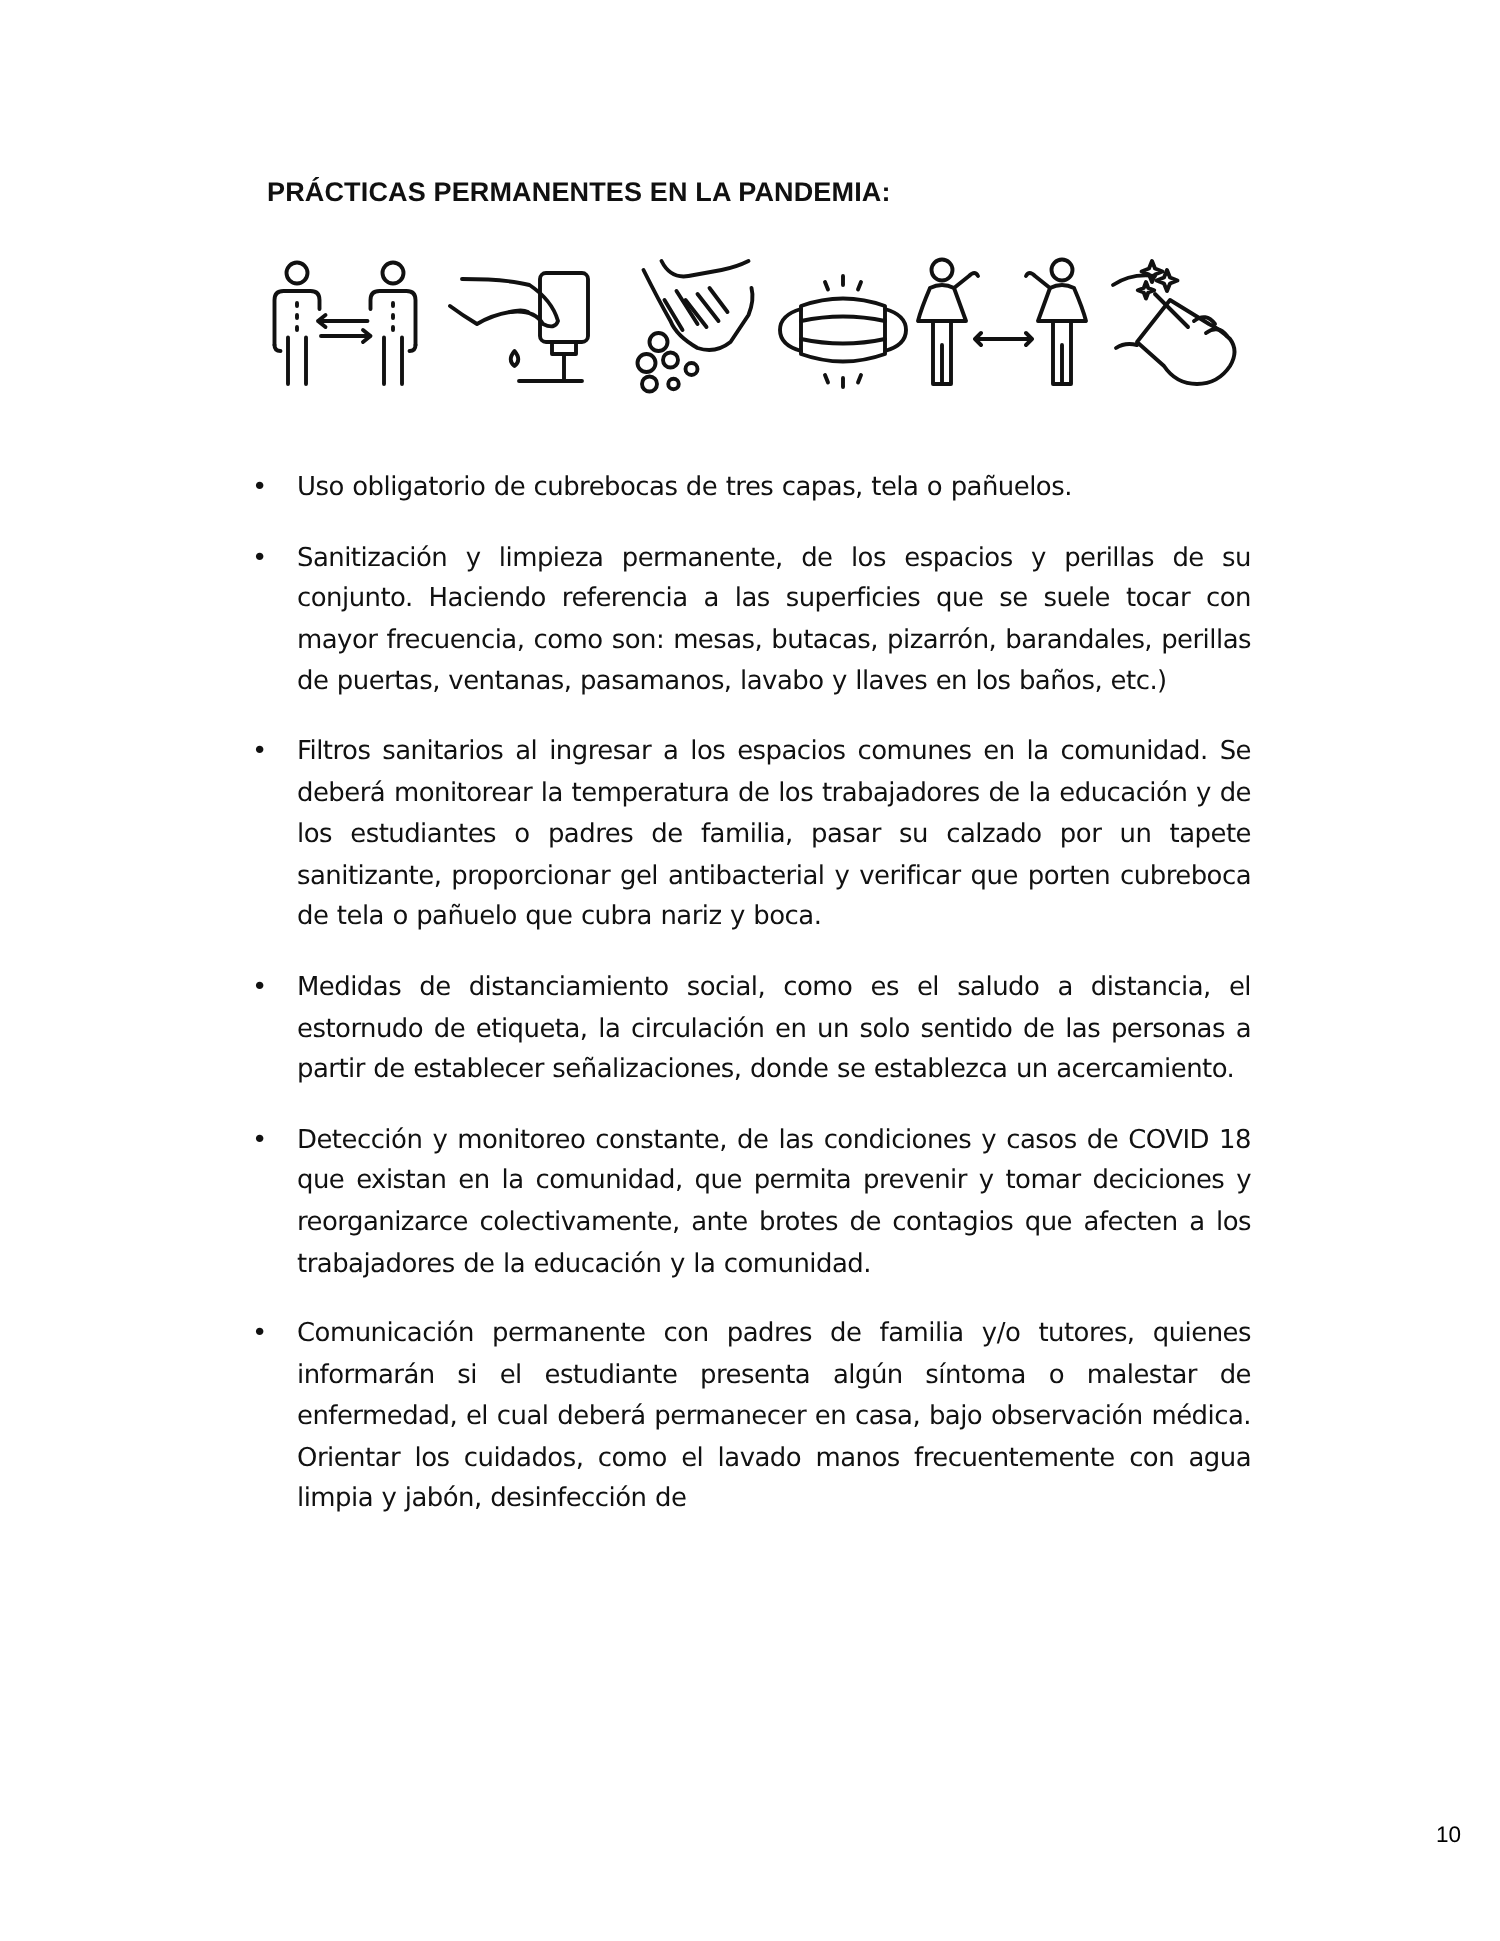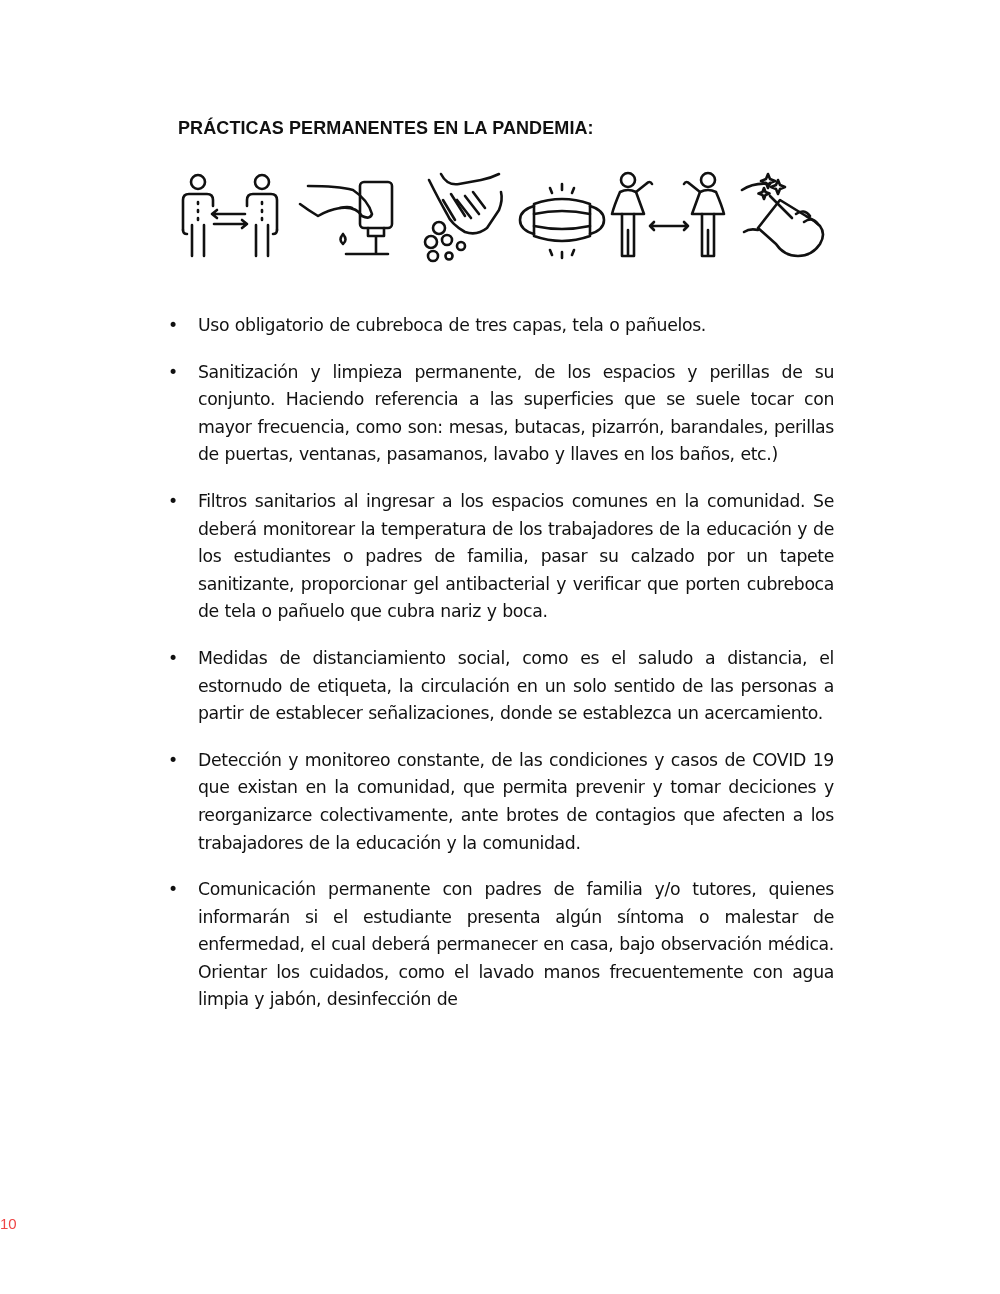--- a/index.html
+++ b/index.html
@@ -16,22 +16,22 @@
     .icons svg * { fill: none; stroke: #111; stroke-width: 2.6; stroke-linecap: round; stroke-linejoin: round; }
     ul.list {
       position: absolute; left: 168px; top: 312px; width: 666px;
       margin: 0; padding: 0; list-style: none;
       font-family: "DejaVu Sans", sans-serif; font-size: 17.3px; line-height: 27.6px;
       letter-spacing: -0.35px; word-spacing: 0.5px;
     }
     ul.list li { position: relative; padding-left: 30px; margin-bottom: 19px; text-align: justify; }
     ul.list li .bullet { position: absolute; left: 0; top: 0; }
     .page-number {
-      position: absolute; left: 0; width: 974px; top: 1215px; text-align: left;
-      font-family: "Liberation Sans", sans-serif; font-size: 15px; color: #ef4444;
+      position: absolute; left: 0; width: 974px; top: 1215px; text-align: right;
+      font-family: "Liberation Sans", sans-serif; font-size: 15px; color: #000000;
     }
   </style>
 </head>
 <body>
 
 <div class="heading">PRÁCTICAS PERMANENTES EN LA PANDEMIA:</div>
 
 <div class="icons">
 
   <svg style="left:0" width="105" height="90" viewBox="0 0 105 90">
@@ -94,21 +94,21 @@
     <path d="M4 62 Q10 58 18 60"></path>
     <path d="M18 58 L40 30 L66 46 Q74 50 80 56 Q86 64 80 74 Q72 86 58 86 Q44 86 36 74 L18 58"></path>
     <path d="M56 44 Q64 38 70 46 M64 52 Q72 46 78 54"></path>
     <path d="M28 4 l2 5 5 2 -5 2 -2 5 -2 -5 -5 -2 5 -2 z"></path>
     <path d="M38 10 l2 5 5 2 -5 2 -2 5 -2 -5 -5 -2 5 -2 z"></path>
     <path d="M24 18 l1.5 4 4 1.5 -4 1.5 -1.5 4 -1.5 -4 -4 -1.5 4 -1.5 z"></path>
   </svg>
 </div>
 
 <ul class="list">
-  <li><span class="bullet">•</span><span>Uso obligatorio de cubreboca de tres capas, tela o pañuelos.</span></li>
+  <li><span class="bullet">•</span><span>Uso obligatorio de cubrebocas de tres capas, tela o pañuelos.</span></li>
   <li><span class="bullet">•</span><span>Sanitización y limpieza permanente, de los espacios y perillas de su conjunto. Haciendo referencia a las superficies que se suele tocar con mayor frecuencia, como son: mesas, butacas, pizarrón, barandales, perillas de puertas, ventanas, pasamanos, lavabo y llaves en los baños, etc.)</span></li>
   <li><span class="bullet">•</span><span>Filtros sanitarios al ingresar a los espacios comunes en la comunidad. Se deberá monitorear la temperatura de los trabajadores de la educación y de los estudiantes o padres de familia, pasar su calzado por un tapete sanitizante, proporcionar gel antibacterial y verificar que porten cubreboca de tela o pañuelo que cubra nariz y boca.</span></li>
   <li><span class="bullet">•</span><span>Medidas de distanciamiento social, como es el saludo a distancia, el estornudo de etiqueta, la circulación en un solo sentido de las personas a partir de establecer señalizaciones, donde se establezca un acercamiento.</span></li>
-  <li><span class="bullet">•</span><span>Detección y monitoreo constante, de las condiciones y casos de COVID 19 que existan en la comunidad, que permita prevenir y tomar deciciones y reorganizarce colectivamente, ante brotes de contagios que afecten a los trabajadores de la educación y la comunidad.</span></li>
+  <li><span class="bullet">•</span><span>Detección y monitoreo constante, de las condiciones y casos de COVID 18 que existan en la comunidad, que permita prevenir y tomar deciciones y reorganizarce colectivamente, ante brotes de contagios que afecten a los trabajadores de la educación y la comunidad.</span></li>
   <li><span class="bullet">•</span><span>Comunicación permanente con padres de familia y/o tutores, quienes informarán si el estudiante presenta algún síntoma o malestar de enfermedad, el cual deberá permanecer en casa, bajo observación médica. Orientar los cuidados, como el lavado manos frecuentemente con agua limpia y jabón, desinfección de</span></li>
 </ul>
 
 <div class="page-number">10</div>
 
 </body></html>

